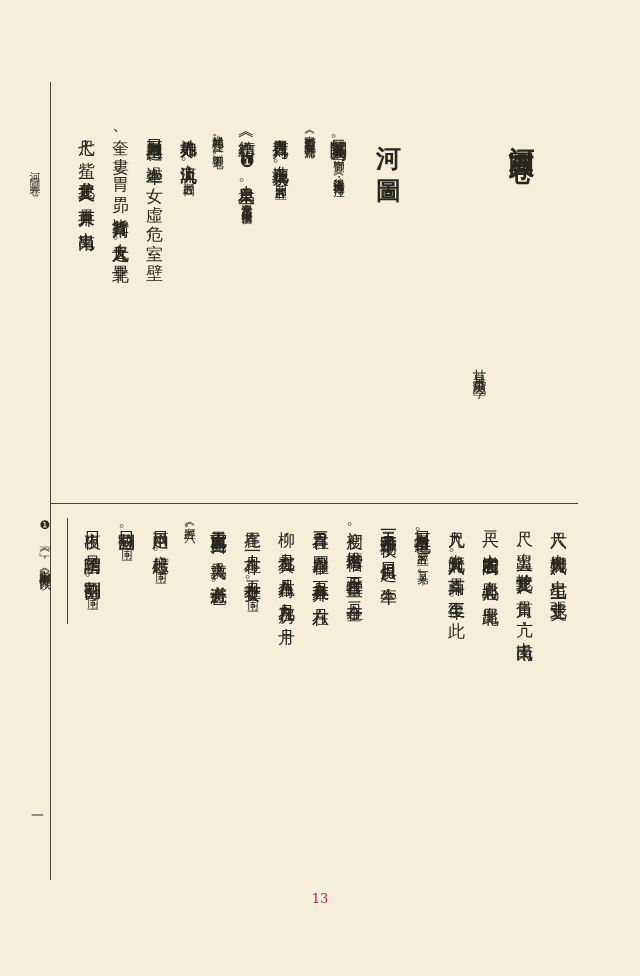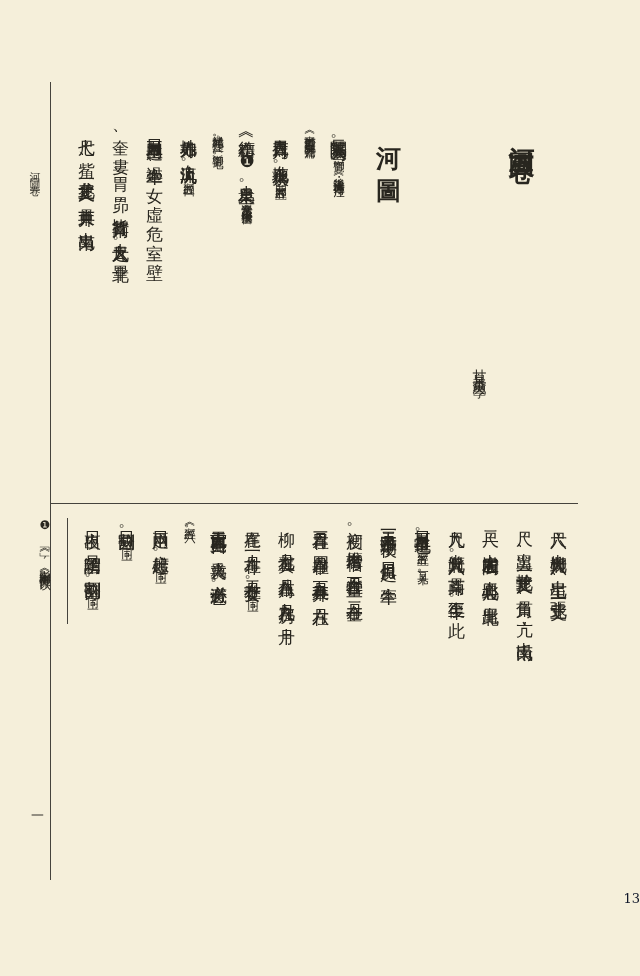--- a/index.html
+++ b/index.html
@@ -66,23 +66,23 @@
     font-size:11px; letter-spacing:7px; line-height:18px;
     color:#35332c;
   }
   .margin-folio {
     position:absolute; left:28px; top:808px;
     writing-mode:vertical-rl; text-orientation:upright;
     font-size:13px; color:#35332c;
   }
   .page-number {
     position:absolute; top:891px; left:0; width:100%;
-    text-align:right; font-size:13px;
+    text-align:center; font-size:13px;
     font-family:"DejaVu Serif","Liberation Serif",serif;
-    color:#0f172a;
+    color:#be185d;
   }
 </style>
 </head>
 <body>
 
 <div class="page">
 
   <div class="frame-line"></div>
   <div class="half-divider"></div>
 

